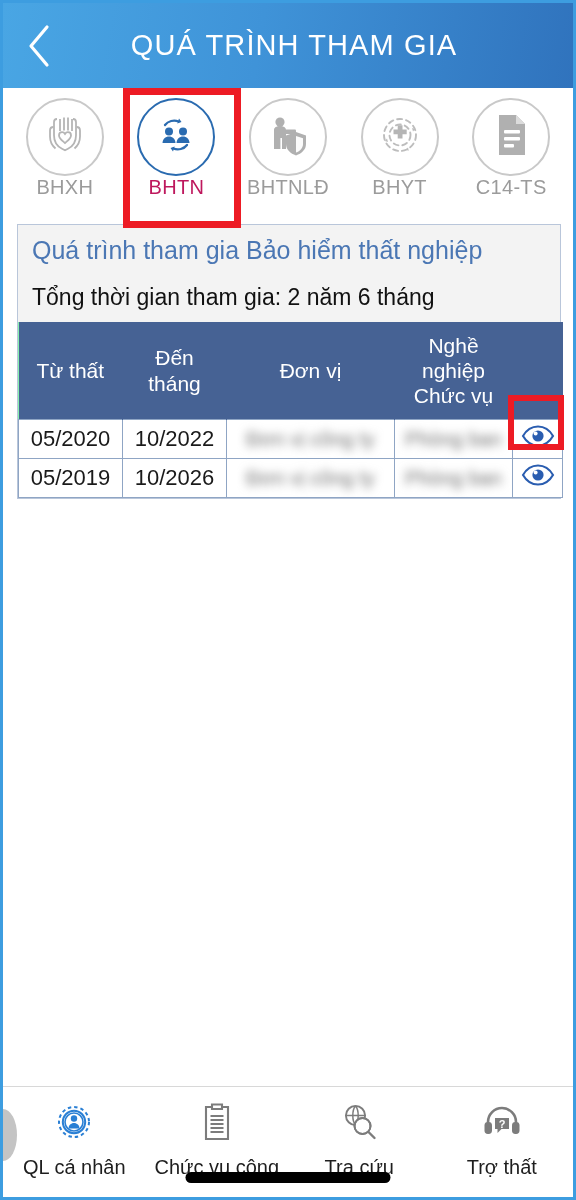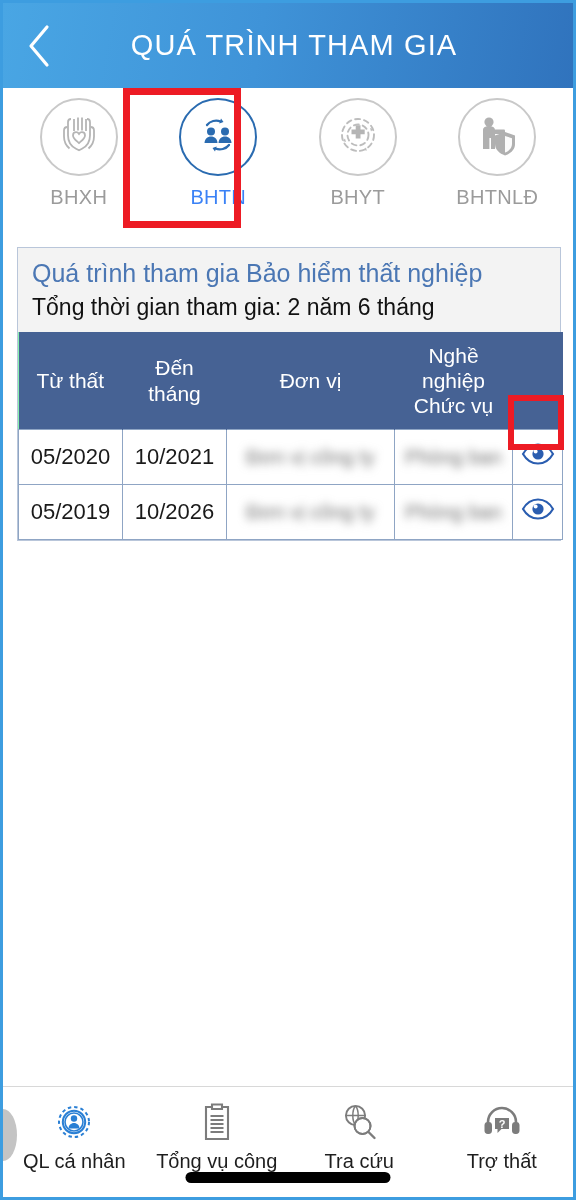--- a/index.html
+++ b/index.html
@@ -64,61 +64,60 @@
   }
   .tab-circle {
     width: 78px; height: 78px;
     border-radius: 50%;
     border: 2px solid #c9c9c9;
     display: flex; align-items: center; justify-content: center;
     background: #ffffff;
   }
   .tab.active .tab-circle { border-color: #2a6bb0; }
   .tab-label {
-    margin-top: 10px;
     font-size: 20px;
     color: #9b9b9b;
     letter-spacing: 0.3px;
     white-space: nowrap;
   }
-  .tab.active .tab-label { color: #3b82f6; }
+  .tab.active .tab-label { color: #be185d; }
 
   
   #tab-highlight {
     position: absolute;
     left: 120px; top: 85px;
     width: 118px; height: 140px;
     border: 7px solid #ed1b24;
     background: transparent;
     pointer-events: none;
     z-index: 6;
   }
 
   
   #card {
-    position: absolute; left: 14px; top: 244px;
+    position: absolute; left: 14px; top: 221px;
     width: 544px;
     border: 1px solid #b9c6da;
     background: #86efac;
   }
   #card-head {
     background: #f3f3f3;
     padding: 10px 14px 10px 14px;
   }
   #card-title {
     color: #4b77b4;
     font-size: 25px;
     line-height: 1.2;
     white-space: nowrap;
   }
   #card-subtitle {
     color: #111111;
     font-size: 23px;
     line-height: 1.25;
-    margin-top: 5px;
+    margin-top: 18px;
     white-space: nowrap;
   }
 
   
   table#history {
     width: 100%;
     border-collapse: collapse;
     table-layout: fixed;
   }
   table#history thead th {
@@ -129,21 +128,21 @@
     line-height: 1.2;
     padding: 11px 4px;
     text-align: center;
     vertical-align: middle;
     border-right: 1px solid #466294;
   }
   table#history thead th:last-child { border-right: none; }
 
   table#history tbody td {
     border: 1px solid #8fa5c4;
-    height: 55px;
+    height: 39px;
     font-size: 22px;
     color: #1a1a1a;
     text-align: center;
     vertical-align: middle;
     background: #ffffff;
     overflow: hidden;
   }
   .col-from  { width: 104px; }
   .col-to    { width: 104px; }
   .col-unit  { width: 168px; }
@@ -190,21 +189,21 @@
     padding-top: 12px;
   }
   .navitem {
     flex: 1;
     display: flex; flex-direction: column;
     align-items: center; justify-content: flex-start;
     cursor: pointer;
   }
   .nav-icon { height: 46px; display: flex; align-items: center; justify-content: center; }
   .nav-label {
-    margin-top: 5px;
+    margin-top: 11px;
     font-size: 20px;
     color: #1e1e1e;
     white-space: nowrap;
   }
 
   #home-indicator {
     position: absolute;
     left: 50%; transform: translateX(-50%);
     bottom: 14px;
     width: 205px; height: 11px;
@@ -270,54 +269,70 @@
             </g>
           </svg>
         </span>
       </div>
       <div class="tab-label">BHTN</div>
     </div>
 
     <div class="tab">
       <div class="tab-circle">
         <span>
-          <svg width="52" height="52" viewBox="0 0 52 52" fill="none">
-            <path d="M21.5 20.5 h4.2 v-4.2 h4.8 v4.2 h4.2 v4.8 h-4.2 v4.2 h-4.8 v-4.2 h-4.2z" fill="#b5b5b5" transform="translate(-2 0)"></path>
-            <g stroke="#bdbdbd" stroke-width="1.9" fill="none" stroke-linecap="round" stroke-dasharray="5 4">
-              <circle cx="26" cy="26" r="16"></circle>
-              <circle cx="26" cy="26" r="10.5"></circle>
-            </g>
-            <g fill="#bdbdbd">
-              <path d="M38 19 l3.2 1 -2.2 2.6z"></path>
-              <path d="M14 33 l-3.2-1 2.2-2.6z"></path>
-              <path d="M34 38.5 l.8 3.2 -3.2-1z"></path>
-            </g>
-          </svg>
-        </span>
-      </div>
-      <div class="tab-label">BHYT</div>
-    </div>
-
-    <div class="tab">
-      <div class="tab-circle">
-        <span>
           <svg width="50" height="50" viewBox="0 0 50 50">
             <g fill="#b0b0b0">
               <circle cx="17" cy="12" r="4.6"></circle>
               <path d="M11 20 c0-2.4 2.4-4 6-4 3.6 0 6 1.6 6 4 v19 h-4 v-11 h-1.6 v11 h-6.4z"></path>
               <rect x="22" y="19.5" width="11" height="4.4" rx="1"></rect>
               <path d="M33 22 l10 3.4 v8.6 c0 5.6-4.4 9.6-10 11.4 -5.6-1.8-10-5.8-10-11.4 v-8.6z"></path>
             </g>
             <path d="M33 26 v16.6 c4.1-1.6 7-4.6 7-8.6 v-5.8z" fill="#ffffff" opacity="0.95"></path>
           </svg>
         </span>
       </div>
       <div class="tab-label">BHTNLĐ</div>
     </div>
 
+    <div class="tab">
+      <div class="tab-circle">
+        <span>
+          <svg width="52" height="52" viewBox="0 0 52 52" fill="none">
+            <path d="M21.5 20.5 h4.2 v-4.2 h4.8 v4.2 h4.2 v4.8 h-4.2 v4.2 h-4.8 v-4.2 h-4.2z" fill="#b5b5b5" transform="translate(-2 0)"></path>
+            <g stroke="#bdbdbd" stroke-width="1.9" fill="none" stroke-linecap="round" stroke-dasharray="5 4">
+              <circle cx="26" cy="26" r="16"></circle>
+              <circle cx="26" cy="26" r="10.5"></circle>
+            </g>
+            <g fill="#bdbdbd">
+              <path d="M38 19 l3.2 1 -2.2 2.6z"></path>
+              <path d="M14 33 l-3.2-1 2.2-2.6z"></path>
+              <path d="M34 38.5 l.8 3.2 -3.2-1z"></path>
+            </g>
+          </svg>
+        </span>
+      </div>
+      <div class="tab-label">BHYT</div>
+    </div>
+
+    <div class="tab">
+      <div class="tab-circle">
+        <span>
+          <svg width="44" height="48" viewBox="0 0 44 48">
+            <path d="M10 4 h17 l9 9 v31 h-26z" fill="#b0b0b0"></path>
+            <path d="M27 4 v9 h9z" fill="#dcdcdc"></path>
+            <g fill="#ffffff">
+              <rect x="15" y="19" width="16" height="3.4" rx="1"></rect>
+              <rect x="15" y="26" width="16" height="3.4" rx="1"></rect>
+              <rect x="15" y="33" width="10" height="3.4" rx="1"></rect>
+            </g>
+          </svg>
+        </span>
+      </div>
+      <div class="tab-label">C14-TS</div>
+    </div>
 
   </div>
 
   <div id="tab-highlight"></div>
 
   <div id="card">
     <div id="card-head">
       <div id="card-title">Quá trình tham gia Bảo hiểm thất nghiệp</div>
       <div id="card-subtitle">Tổng thời gian tham gia: 2 năm 6 tháng</div>
     </div>
@@ -346,21 +361,21 @@
             <span>Nghề nghiệp</span><br>
             <span>Chức vụ</span>
           </th>
           <th></th>
         </tr>
       </thead>
       <tbody>
 
         <tr>
           <td>05/2020</td>
-          <td>10/2021</td>
+          <td>10/2022</td>
           <td>
             <span class="redacted">Đơn vị công ty</span>
           </td>
           <td>
             <span class="redacted">Phòng ban</span>
           </td>
           <td class="eye-cell">
             <div class="eye-btn">
               <span>
                 <svg width="34" height="22" viewBox="0 0 34 22" fill="none">
@@ -422,21 +437,21 @@
     </div>
 
     <div class="navitem">
       <div class="nav-icon">
         <svg width="38" height="44" viewBox="0 0 38 44" fill="none" stroke="#7c7c7c" stroke-width="2.1">
           <path d="M8 7 h22 v32 h-22z"></path>
           <path d="M14 4.5 h10 v4.5 h-10z" fill="#ffffff"></path>
           <path d="M12.5 16 h13 M12.5 20 h13 M12.5 24 h13 M12.5 28 h13 M12.5 32 h13" stroke-width="1.8"></path>
         </svg>
       </div>
-      <div class="nav-label">Tổng vụ công</div>
+      <div class="nav-label">Chức vụ công</div>
     </div>
 
     <div class="navitem">
       <div class="nav-icon">
         <svg width="42" height="42" viewBox="0 0 42 42" fill="none" stroke="#7c7c7c" stroke-width="1.9">
           <circle cx="17.5" cy="14.5" r="9.6"></circle>
           <path d="M8 14.5 h19 M17.5 5 c3.6 4 3.6 15 0 19 M17.5 5 c-3.6 4-3.6 15 0 19" stroke-width="1.5"></path>
           <circle cx="24.5" cy="25" r="8" fill="#ffffff"></circle>
           <circle cx="24.5" cy="25" r="8"></circle>
           <path d="M30.5 31 l6 6" stroke-width="2.4" stroke-linecap="round"></path>

